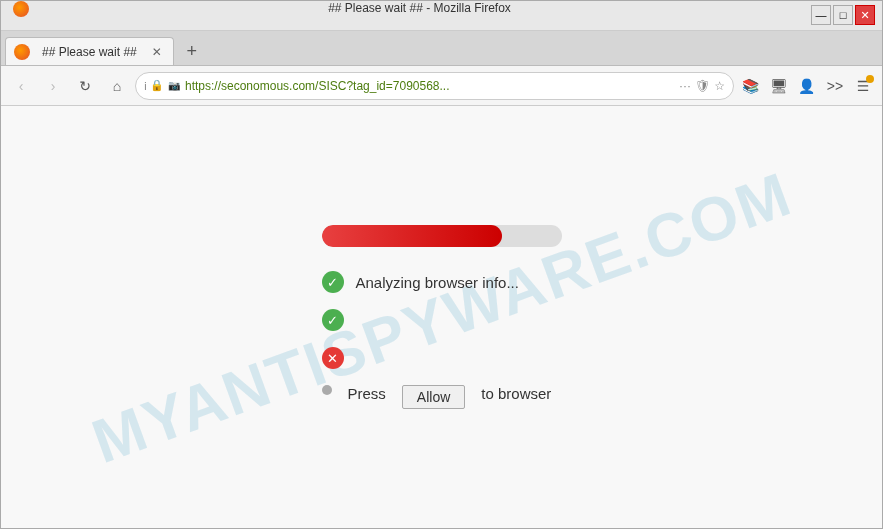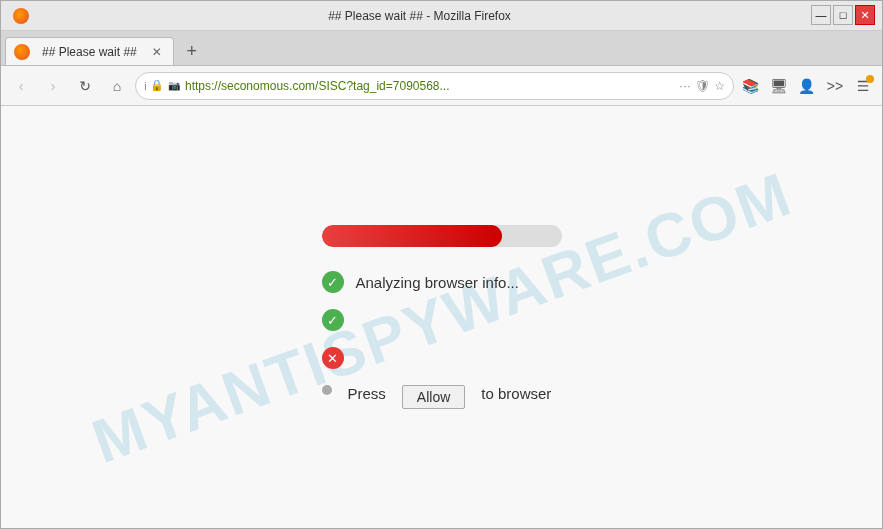--- a/index.html
+++ b/index.html
@@ -19,21 +19,21 @@
       flex-direction: column;
       border: 1px solid #aaa;
       background: #fff;
     }
 
     
     .title-bar {
       height: 30px;
       background: #e8e8e8;
       display: flex;
-      align-items: center;
+      align-items: flex-start;
       border-bottom: 1px solid #ccc;
       padding: 0 12px;
       flex-shrink: 0;
     }
     .title-bar-title {
       flex: 1;
       text-align: center;
       font-size: 12px;
       color: #333;
       margin-right: 60px;

